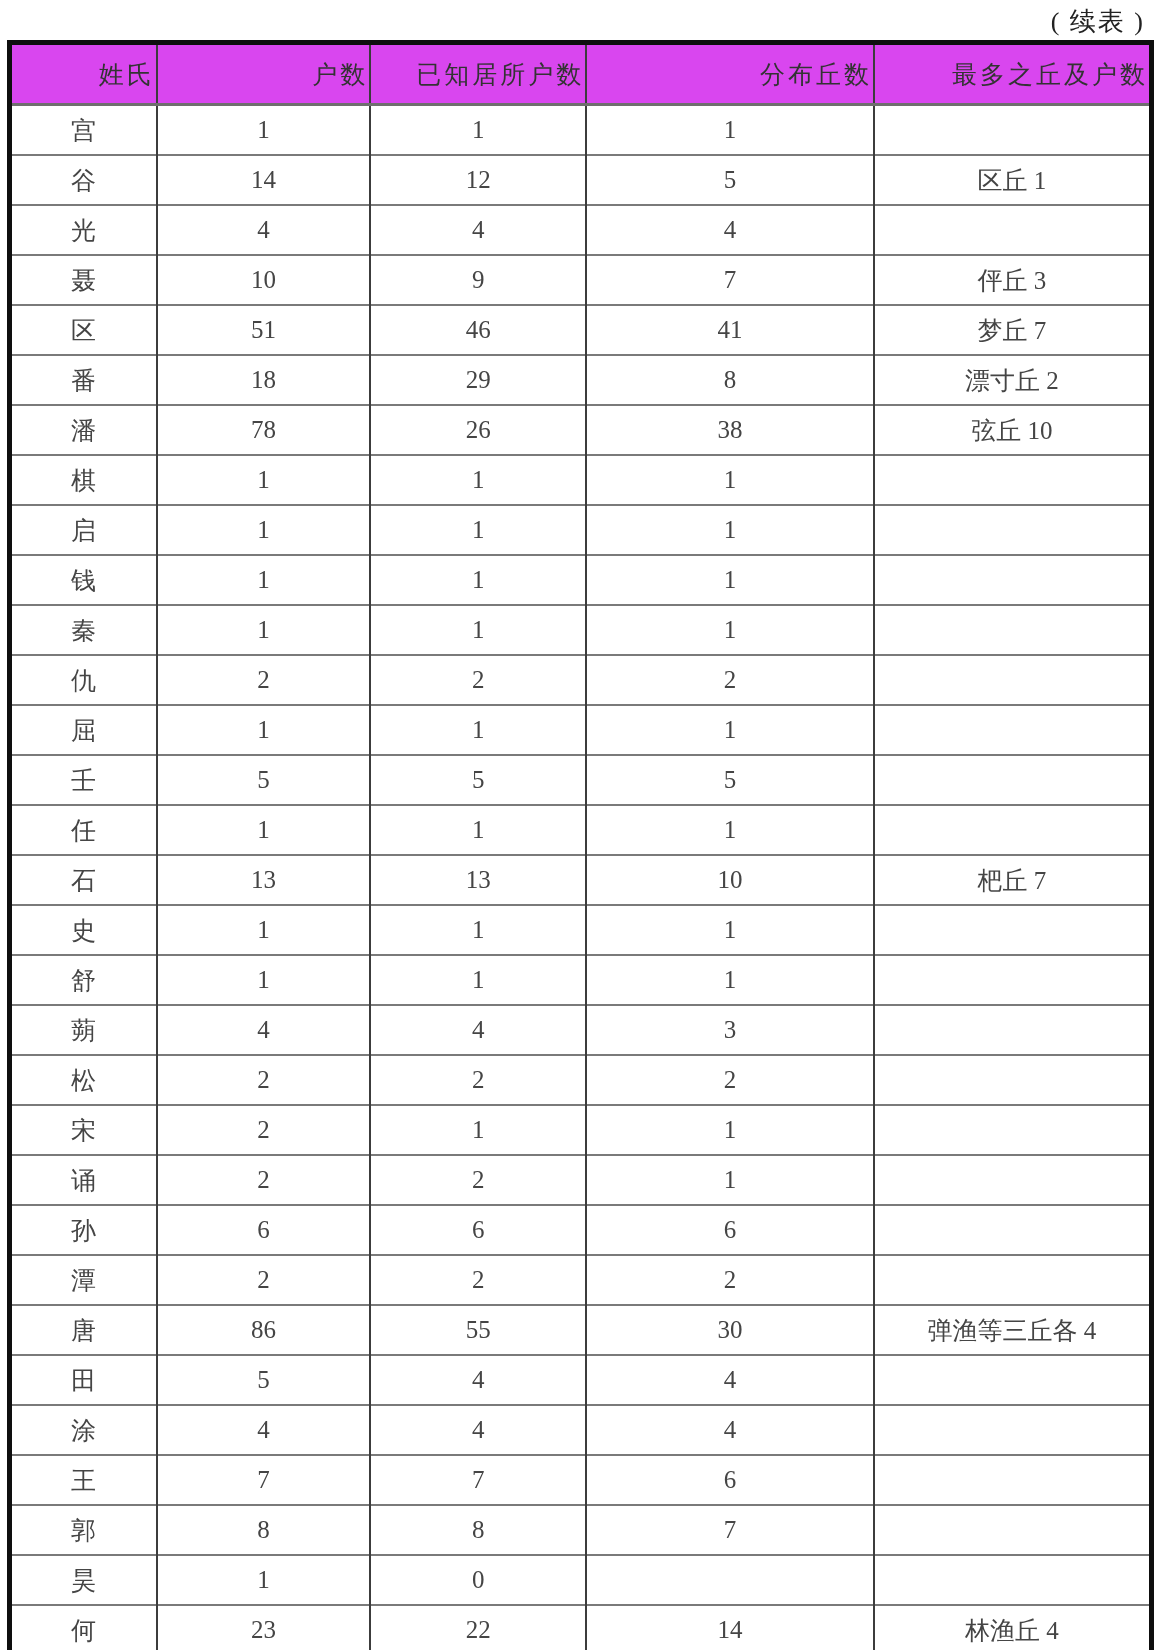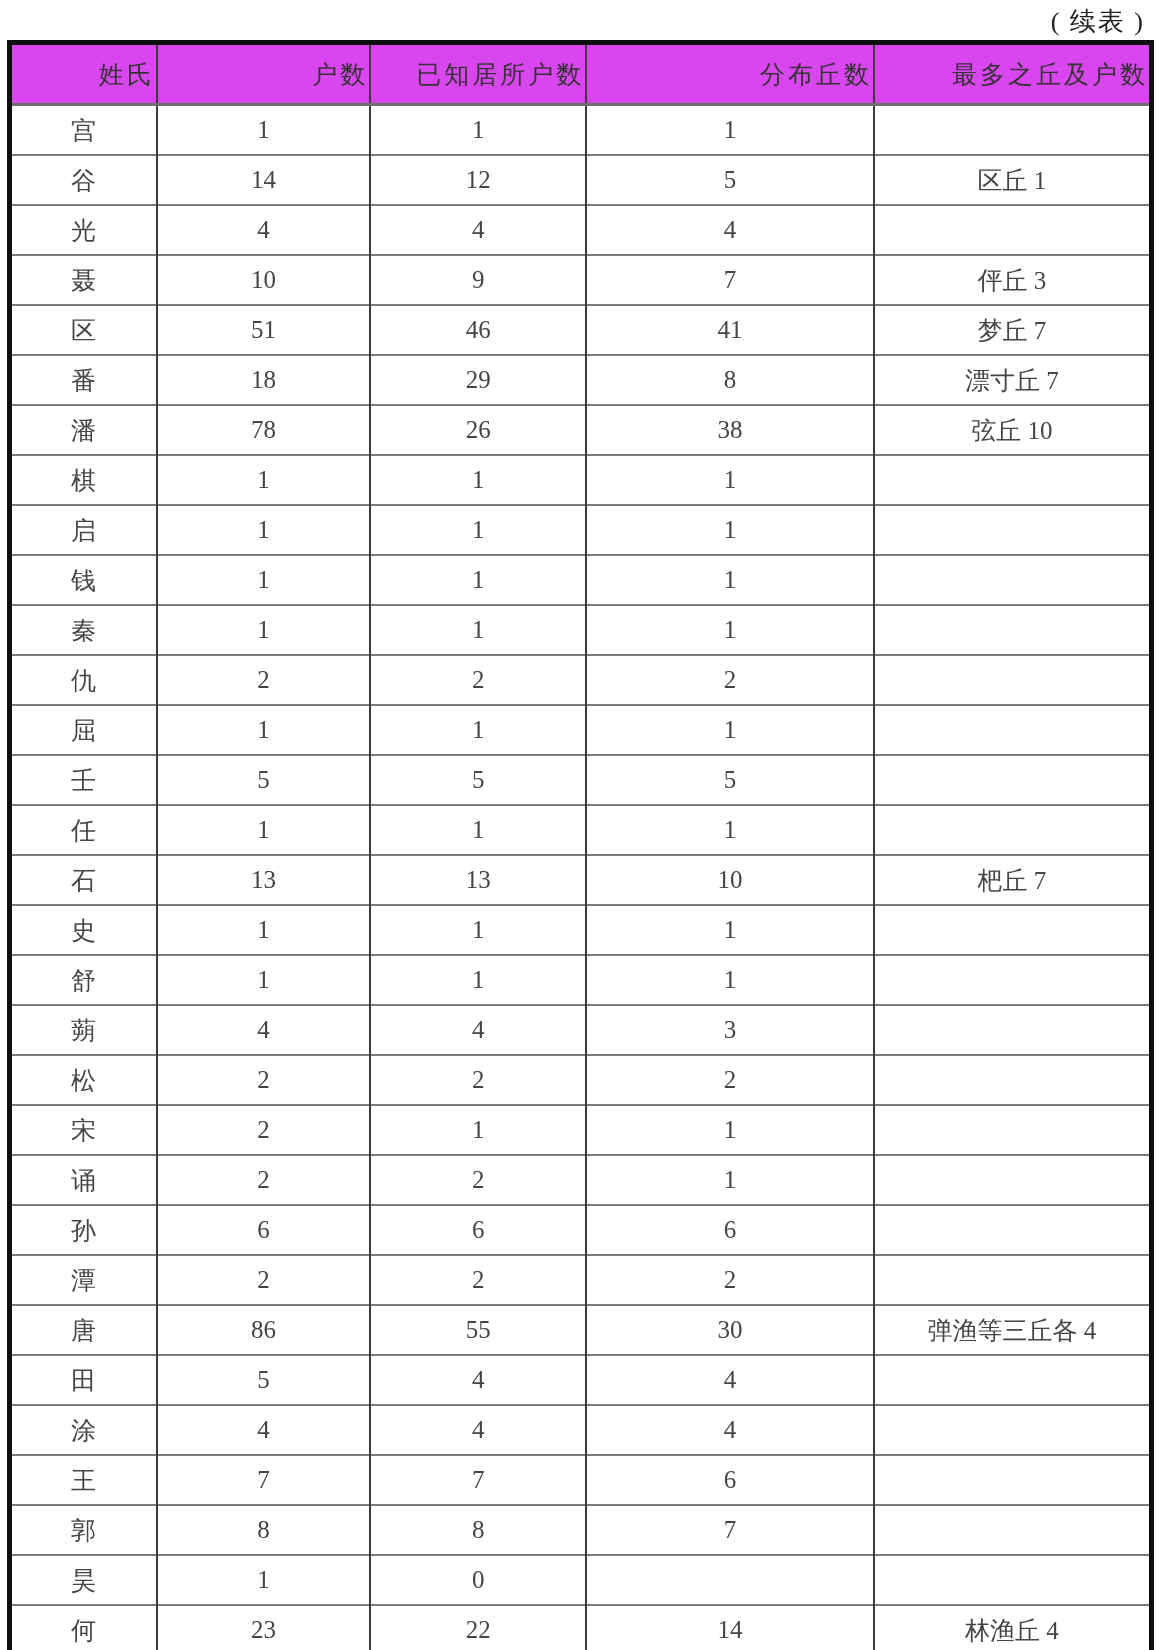--- a/index.html
+++ b/index.html
@@ -122,21 +122,21 @@
           <td class="num">51</td>
           <td class="num">46</td>
           <td class="num">41</td>
           <td class="num">梦丘 7</td>
         </tr>
         <tr>
           <td>番</td>
           <td class="num">18</td>
           <td class="num">29</td>
           <td class="num">8</td>
-          <td class="num">漂寸丘 7</td>
+          <td class="num">漂寸丘 2</td>
         </tr>
         <tr>
           <td>潘</td>
           <td class="num">78</td>
           <td class="num">26</td>
           <td class="num">38</td>
           <td class="num">弦丘 10</td>
         </tr>
         <tr>
           <td>棋</td>

